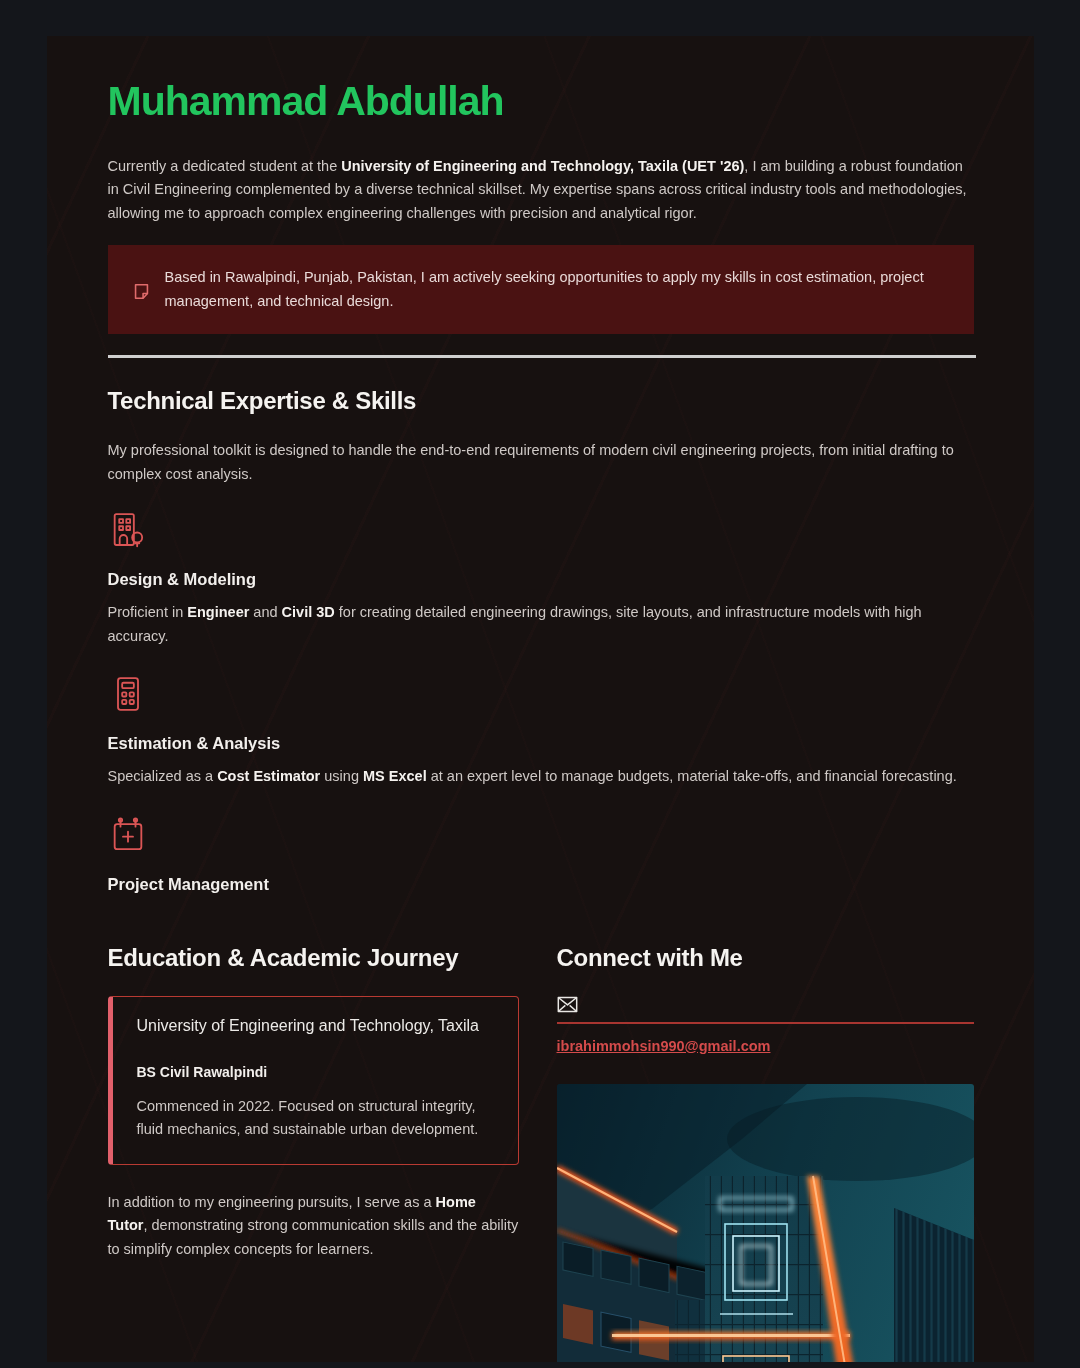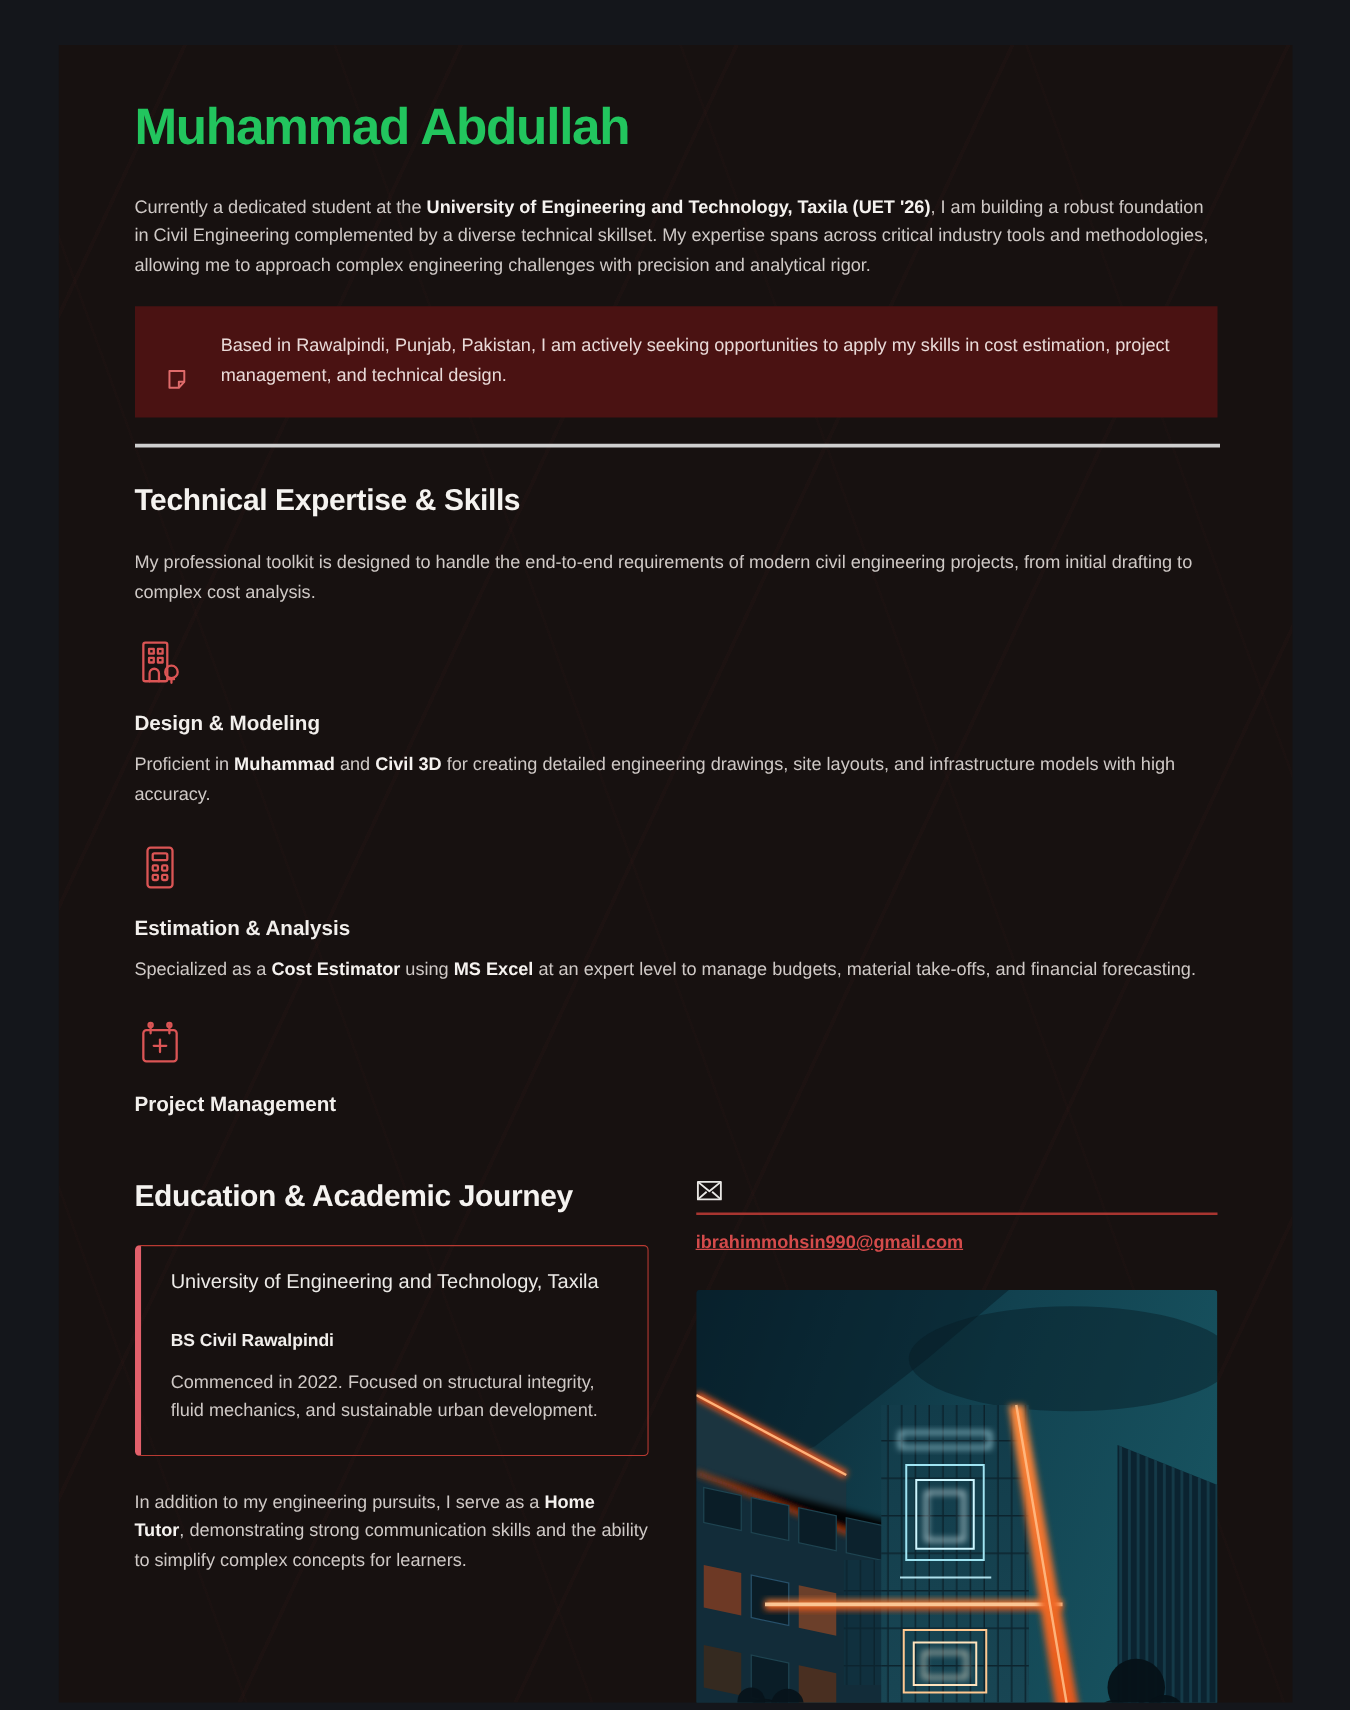--- a/index.html
+++ b/index.html
@@ -32,21 +32,21 @@
   }
   .tagline { color:#f2efec; font-size:15px; font-weight:700; margin-bottom:27px; }
 
   p, .body-text { font-size:14.5px; line-height:1.62; color:#cfc9c6; }
   strong, b { color:#f5f2ef; font-weight:700; }
 
   .intro { margin-bottom:20px; max-width:866px; }
 
   .callout {
     background:#4a1212;
-    display:flex; gap:26px; align-items:flex-end;
+    display:flex; gap:14px; align-items:center;
     padding:21px 24px; margin-bottom:21px;
     width:866px;
   }
   .callout .c-icon { flex:0 0 auto; margin-top:3px; line-height:0; }
   .callout p { color:#e9dad8; }
 
   hr.divider { border:none; border-top:3px solid #cfcfcf; width:868px; margin:0 0 29px; }
 
   h2 { color:#f5f3f0; font-size:24px; font-weight:600; letter-spacing:-0.3px; margin-bottom:24px; }
 
@@ -110,21 +110,21 @@
           <rect x="22" y="11" width="4.5" height="4.5"></rect>
           <rect x="13.5" y="19.5" width="4.5" height="4.5"></rect>
           <rect x="22" y="19.5" width="4.5" height="4.5"></rect>
           <path d="M14 42v-7.5a4.5 4.5 0 0 1 9 0V42"></path>
           <circle cx="35" cy="33" r="6"></circle>
           <path d="M32.5 40h5"></path>
           <path d="M35 40v3.5"></path>
         </svg>
       </div>
       <h3>Design &amp; Modeling</h3>
-      <p><span>Proficient in </span><strong>Muhammad</strong><span> and </span><strong>Civil 3D</strong><span> for creating detailed engineering drawings, site layouts, and infrastructure models with high accuracy.</span></p>
+      <p><span>Proficient in </span><strong>Engineer</strong><span> and </span><strong>Civil 3D</strong><span> for creating detailed engineering drawings, site layouts, and infrastructure models with high accuracy.</span></p>
     </div>
 
     <div class="skill">
       <div class="skill-icon">
         <svg width="40" height="40" viewBox="0 0 48 48" fill="none" stroke="#db5555" stroke-width="2.2" stroke-linecap="round" stroke-linejoin="round">
           <rect x="12" y="5" width="24" height="38" rx="3"></rect>
           <rect x="17" y="10.5" width="14" height="6.5" rx="1.5"></rect>
           <rect x="17" y="22" width="5" height="5" rx="1.2"></rect>
           <rect x="26" y="22" width="5" height="5" rx="1.2"></rect>
           <rect x="17" y="31" width="5" height="5" rx="1.2"></rect>
@@ -158,20 +158,21 @@
       <h2>Education &amp; Academic Journey</h2>
       <div class="edu-card">
         <div class="inst">University of Engineering and Technology, Taxila</div>
         <div class="degree">BS Civil Rawalpindi</div>
         <p class="desc">Commenced in 2022. Focused on structural integrity, fluid mechanics, and sustainable urban development.</p>
       </div>
       <p class="tutor"><span>In addition to my engineering pursuits, I serve as a </span><strong>Home Tutor</strong><span>, demonstrating strong communication skills and the ability to simplify complex concepts for learners.</span></p>
     </div>
 
     <div class="col-right">
+      <h2>Connect with Me</h2>
 
       <div class="connect-item">
         <span class="ci-icon">
           <svg width="21" height="17" viewBox="0 0 24 19" fill="none" stroke="#e9e7e4" stroke-width="1.7" stroke-linejoin="round">
             <rect x="1.5" y="1.5" width="21" height="16"></rect>
             <path d="M1.5 1.5l10.5 8.5 10.5-8.5"></path>
             <path d="M1.5 17.5l8-7"></path>
             <path d="M22.5 17.5l-8-7"></path>
           </svg>
         </span>

